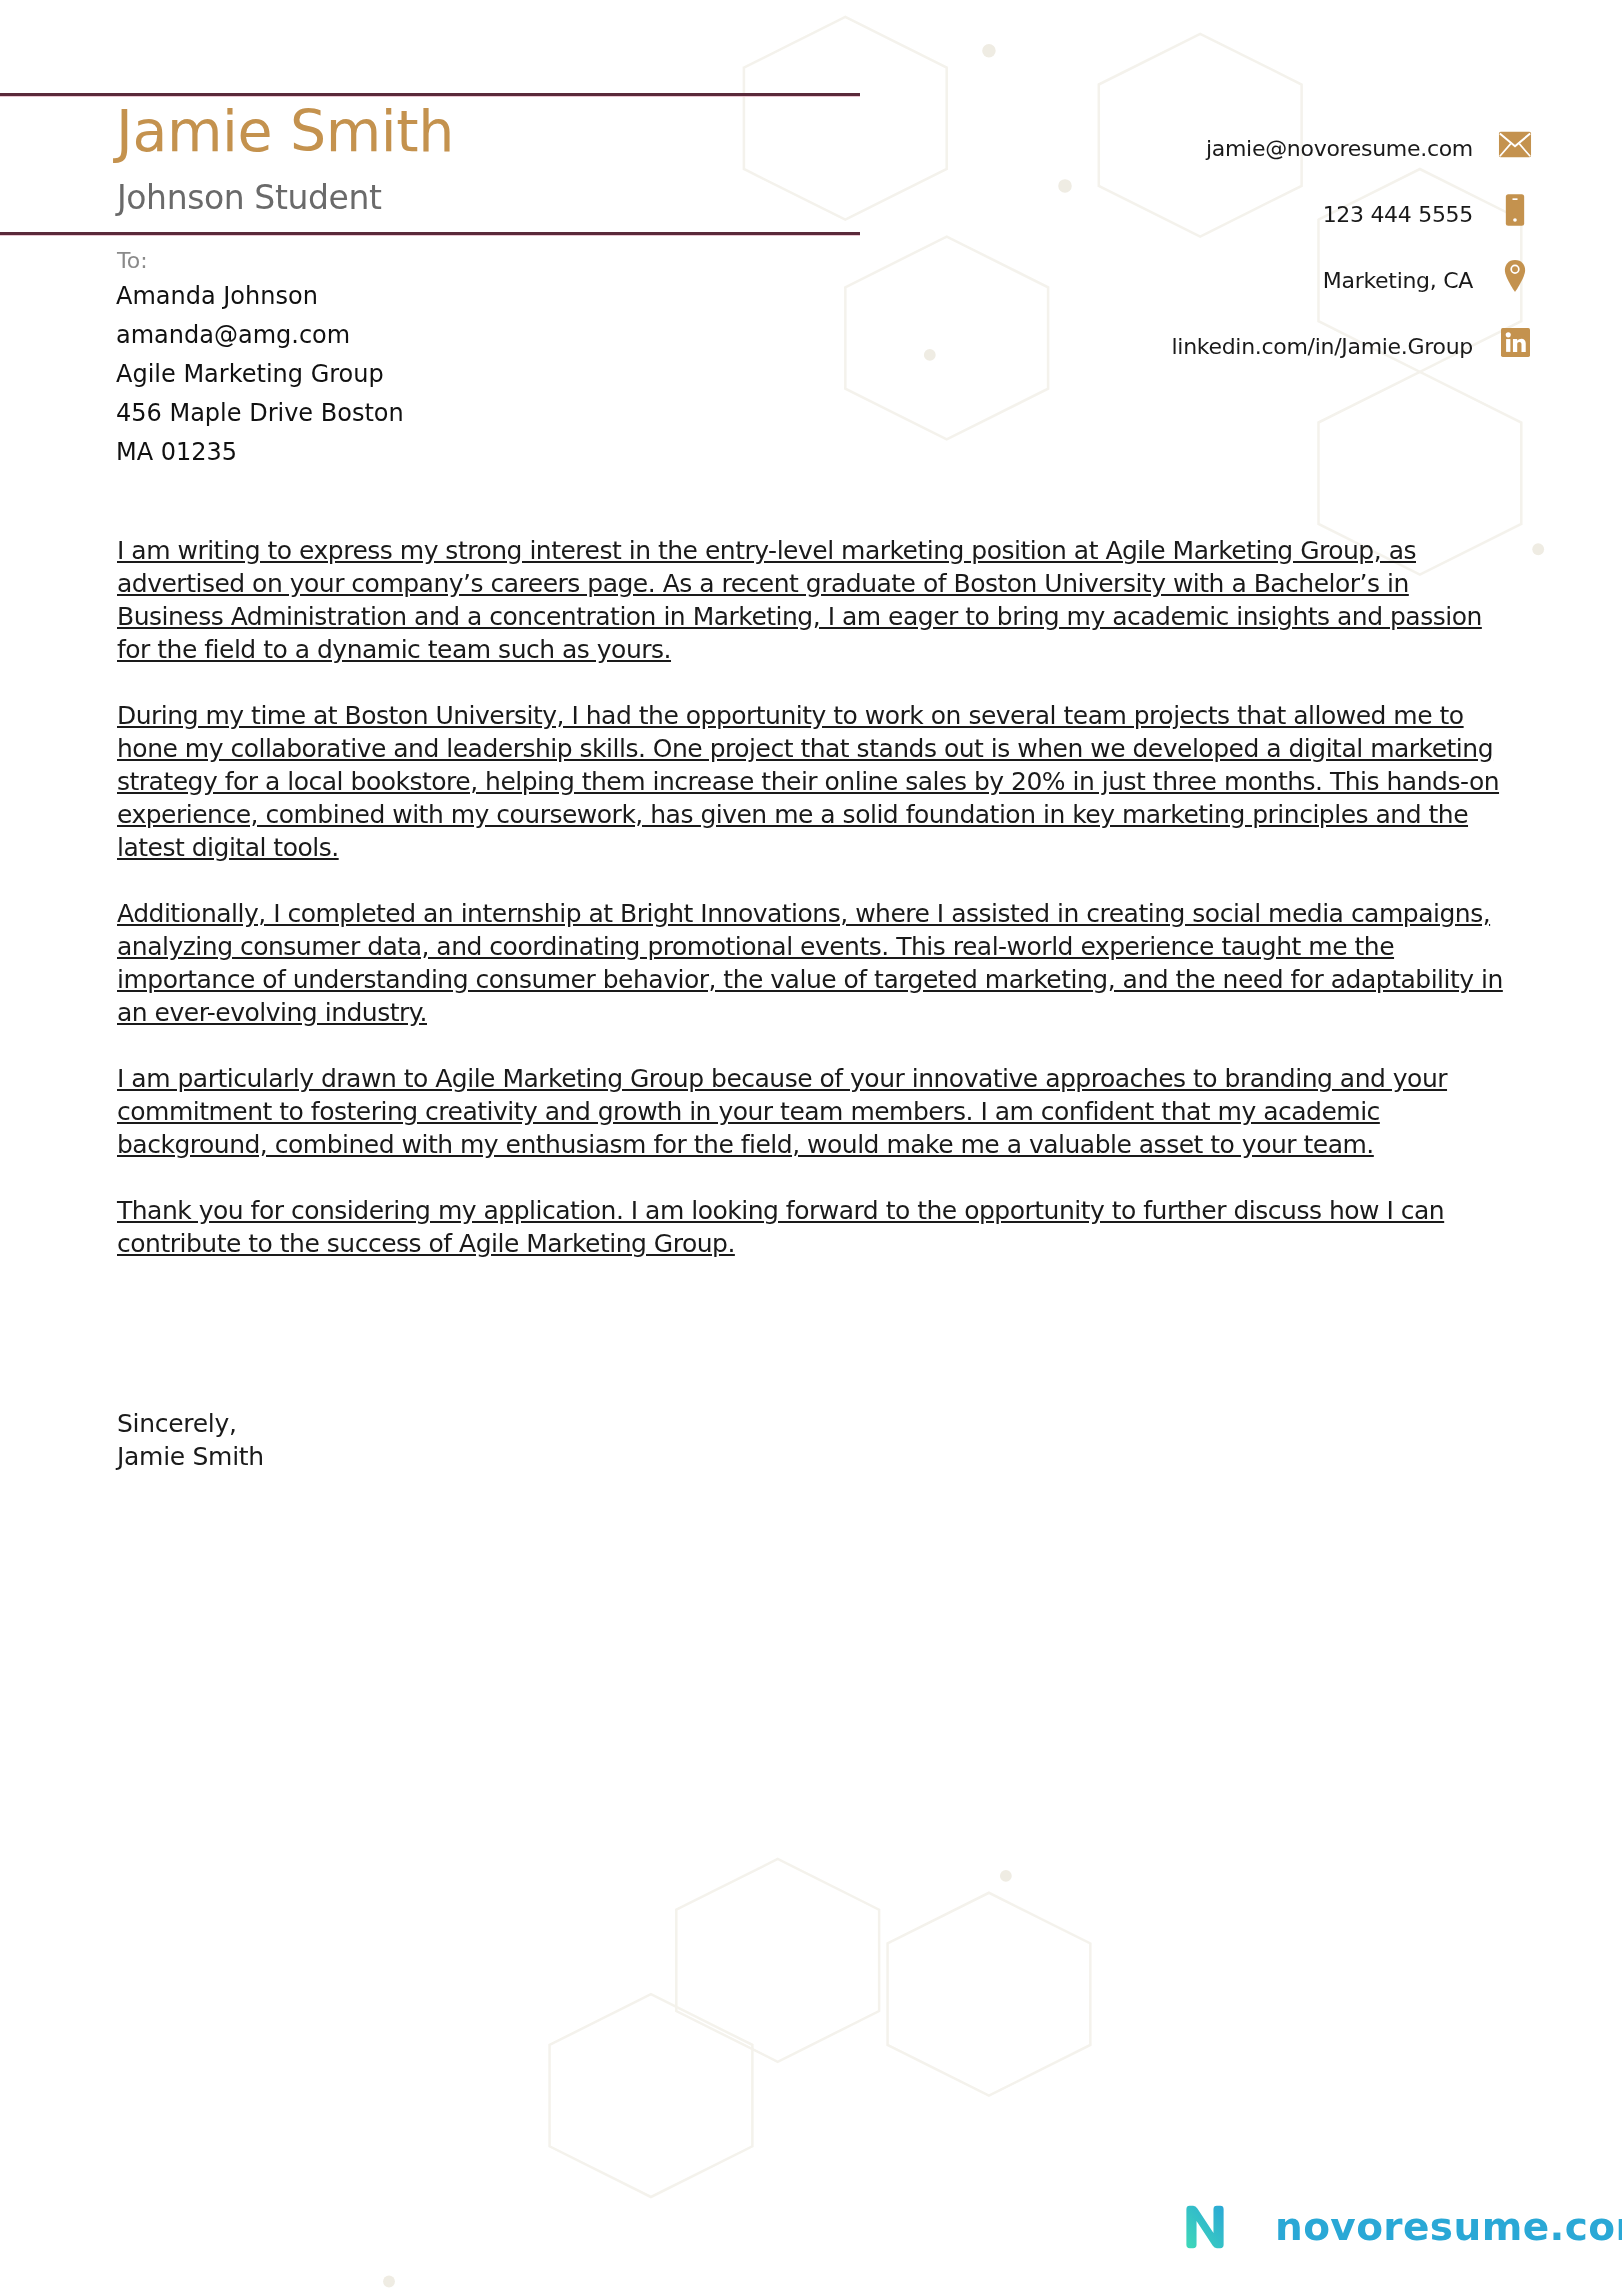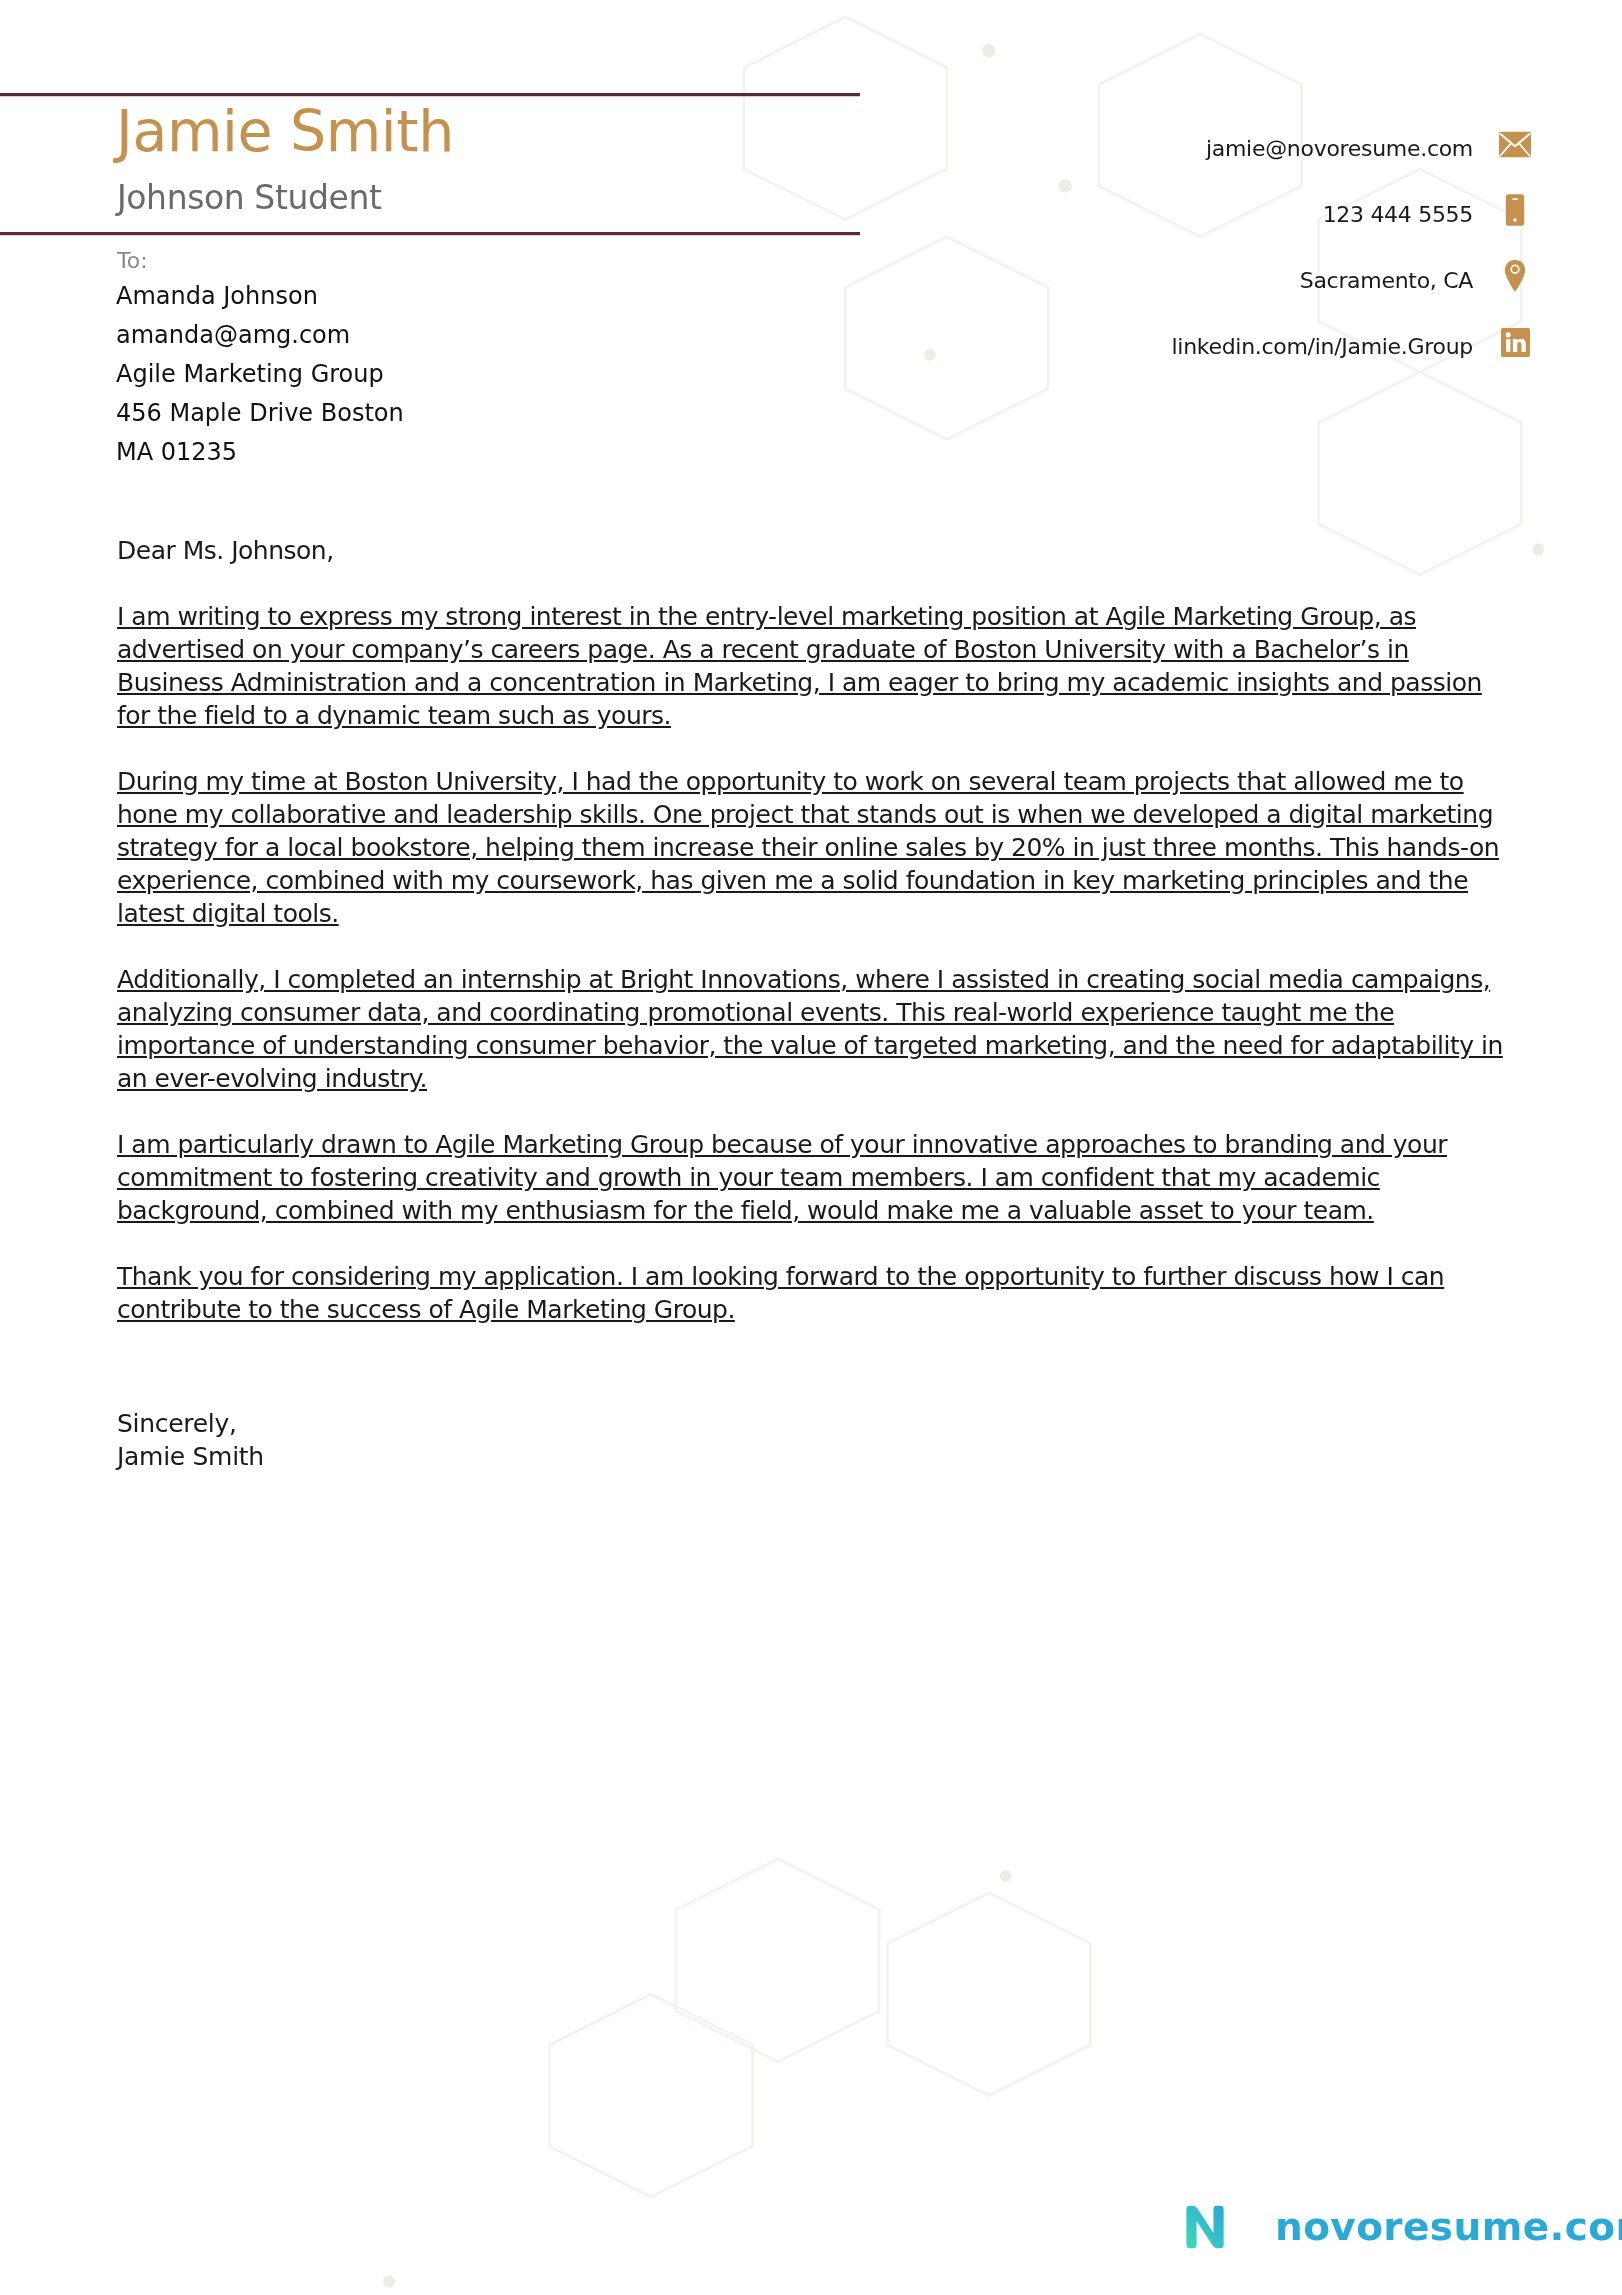--- a/index.html
+++ b/index.html
@@ -93,21 +93,21 @@
     <span class="contact-text">123 444 5555</span>
     <span class="contact-icon">
       <svg width="20" height="34" viewBox="0 0 24 40">
           <rect x="1" y="1" width="22" height="38" rx="3" fill="#c4924e"></rect>
           <rect x="9" y="6" width="6" height="2" fill="#fff"></rect>
           <circle cx="12" cy="32" r="2.2" fill="#fff"></circle>
         </svg>
     </span>
   </div>
   <div class="contact-row">
-    <span class="contact-text">Sacramento, CA</span>
+    <span class="contact-text">Marketing, CA</span>
     <span class="contact-icon">
       <svg width="22" height="34" viewBox="0 0 26 40">
           <path d="M13 1 C5 1 1 7 1 13 C1 22 13 39 13 39 C13 39 25 22 25 13 C25 7 21 1 13 1 Z" fill="#c4924e"></path>
           <circle cx="13" cy="12" r="4.5" fill="none" stroke="#fff" stroke-width="2"></circle>
         </svg>
     </span>
   </div>
   <div class="contact-row">
     <span class="contact-text">linkedin.com/in/Jamie.Group</span>
     <span class="contact-icon">
@@ -124,21 +124,20 @@
 <div class="to-label">To:</div>
 <div class="recipient">
   <div>Amanda Johnson</div>
   <div>amanda@amg.com</div>
   <div>Agile Marketing Group</div>
   <div>456 Maple Drive Boston</div>
   <div>MA 01235</div>
 </div>
 
 <div class="letter">
-  <p class="salutation">Dear Ms. Johnson,</p>
   <p class="para">I am writing to express my strong interest in the entry-level marketing position at Agile Marketing Group, as advertised on your company’s careers page. As a recent graduate of Boston University with a Bachelor’s in Business Administration and a concentration in Marketing, I am eager to bring my academic insights and passion for the field to a dynamic team such as yours.</p>
   <p class="para">During my time at Boston University, I had the opportunity to work on several team projects that allowed me to hone my collaborative and leadership skills. One project that stands out is when we developed a digital marketing strategy for a local bookstore, helping them increase their online sales by 20% in just three months. This hands-on experience, combined with my coursework, has given me a solid foundation in key marketing principles and the latest digital tools.</p>
   <p class="para">Additionally, I completed an internship at Bright Innovations, where I assisted in creating social media campaigns, analyzing consumer data, and coordinating promotional events. This real-world experience taught me the importance of understanding consumer behavior, the value of targeted marketing, and the need for adaptability in an ever-evolving industry.</p>
   <p class="para">I am particularly drawn to Agile Marketing Group because of your innovative approaches to branding and your commitment to fostering creativity and growth in your team members. I am confident that my academic background, combined with my enthusiasm for the field, would make me a valuable asset to your team.</p>
   <p class="para">Thank you for considering my application. I am looking forward to the opportunity to further discuss how I can contribute to the success of Agile Marketing Group.</p>
 </div>
 
 <div class="closing">
   <div>Sincerely,</div>
   <div>Jamie Smith</div>

